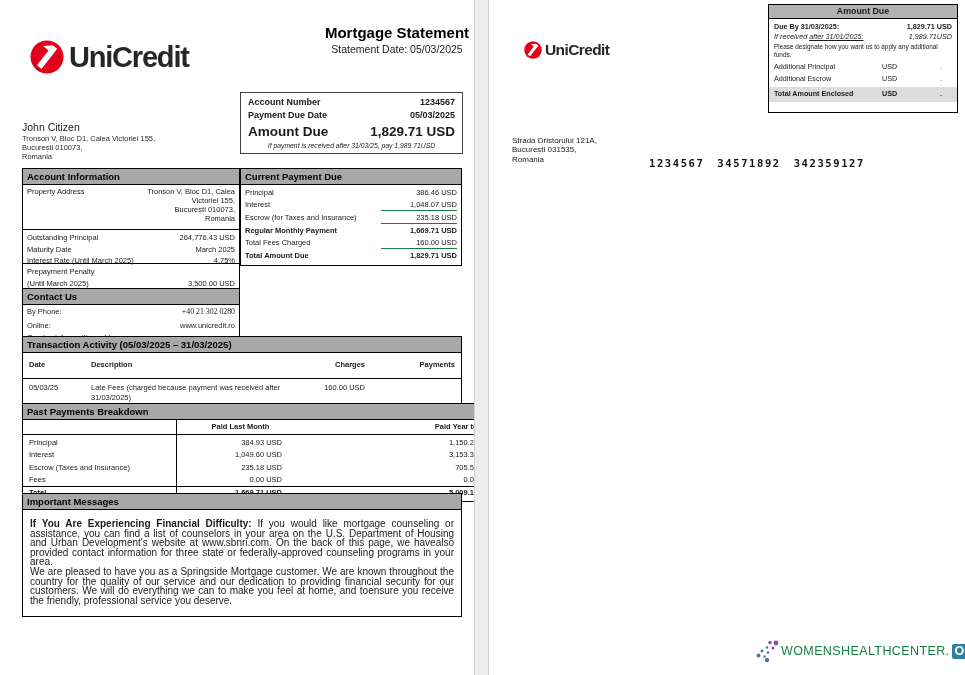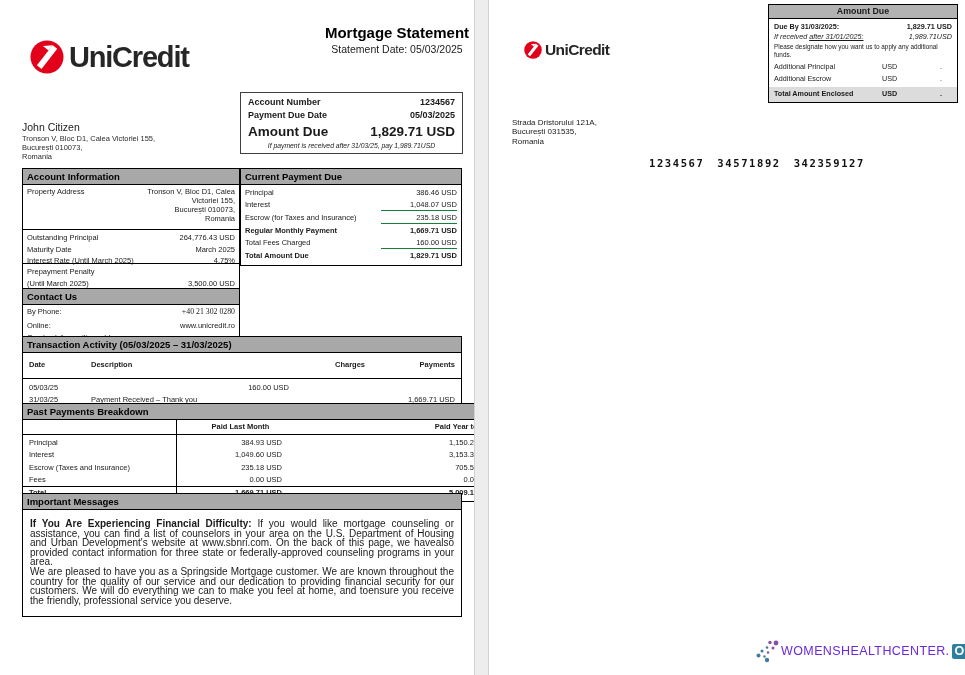--- a/index.html
+++ b/index.html
@@ -79,36 +79,36 @@
   .ppb-total { font-weight:700; border-top:1px solid #000; }
   .ppb-total > div { padding-bottom:3px; }
 
   .im { left:22px; top:493px; width:440px; }
   .im .sec-body { padding:9px 7px 11px; font-size:10px; line-height:9.6px; text-align:justify; }
   .im p + p { margin-top:0; }
 
   
   .slip { left:279px; top:4px; width:190px; }
   .slip-head { background:#b2b2b2; border:1px solid #000; text-align:center; font-weight:700; font-size:8.8px; line-height:11px; padding:1px 0; }
-  .slip-body { border:1px solid #000; border-top:none; padding:3px 5px 0; font-size:7.2px; }
+  .slip-body { border:1px solid #000; border-top:none; padding:3px 5px 10px; font-size:7.2px; }
   .due-row { display:flex; justify-content:space-between; font-weight:700; line-height:10px; }
   .recv-row { display:flex; justify-content:space-between; font-style:italic; line-height:10px; }
   .recv-row .u { text-decoration:underline; }
   .designate { font-size:6.4px; line-height:7.6px; padding:1px 0 3px; width:168px; }
   .slip-grid { display:grid; grid-template-columns:1fr 46px 24px; line-height:9.6px; padding:1px 0; }
   .slip-grid .dotv { text-align:right; padding-right:10px; }
   .slip-total { background:#dcdcdc; font-weight:700; margin:3px -5px 0; padding:2px 5px 3px; display:grid; grid-template-columns:1fr 46px 24px; line-height:10px; }
   .slip-total .dotv { text-align:right; padding-right:10px; }
 
   .logo-b-pos { left:35px; top:41px; }
-  .addr2 { left:23px; top:118px; font-size:8px; line-height:9.3px; }
+  .addr2 { left:23px; top:136px; font-size:8px; line-height:9.3px; }
   .ocr { left:160px; top:157px; font-family:"DejaVu Sans Mono", monospace; font-weight:700; font-size:10.5px; letter-spacing:1.6px; word-spacing:5px; color:#111; }
 
   .wm { left:266px; top:639px; display:flex; align-items:center; }
-  .wm-text { color:#6d28d9; font-size:12.5px; letter-spacing:0.4px; }
+  .wm-text { color:#15803d; font-size:12.5px; letter-spacing:0.4px; }
   .wm-org { background:#2d7f9e; color:#fff; font-weight:700; font-size:12.5px; padding:0 3px 1px; border-radius:2px; margin-left:2px; }
 </style>
 </head>
 <body>
 
 <div id="canvas">
 
   <div class="page page-left">
 
     <div class="abs logo logo-a" style="left:30px; top:40px;">
@@ -237,20 +237,21 @@
       <div class="sec-head">Transaction Activity (05/03/2025 – 31/03/2025)</div>
       <div class="sec-body">
         <div class="ta-grid ta-colhead">
           <span>Date</span>
           <span>Description</span>
           <span class="cell-r">Charges</span>
           <span class="cell-r">Payments</span>
         </div>
         <div class="ta-grid ta-row1">
           <span>05/03/25</span>
+          <span>Late Fees (charged because payment was received after 31/03/2025)</span>
           <span class="cell-r">160.00 USD</span>
           <span class="cell-r"></span>
         </div>
         <div class="ta-grid ta-row2">
           <span>31/03/25</span>
           <span>Payment Received – Thank you</span>
           <span class="cell-r"></span>
           <span class="cell-r">1,669.71 USD</span>
         </div>
       </div>

